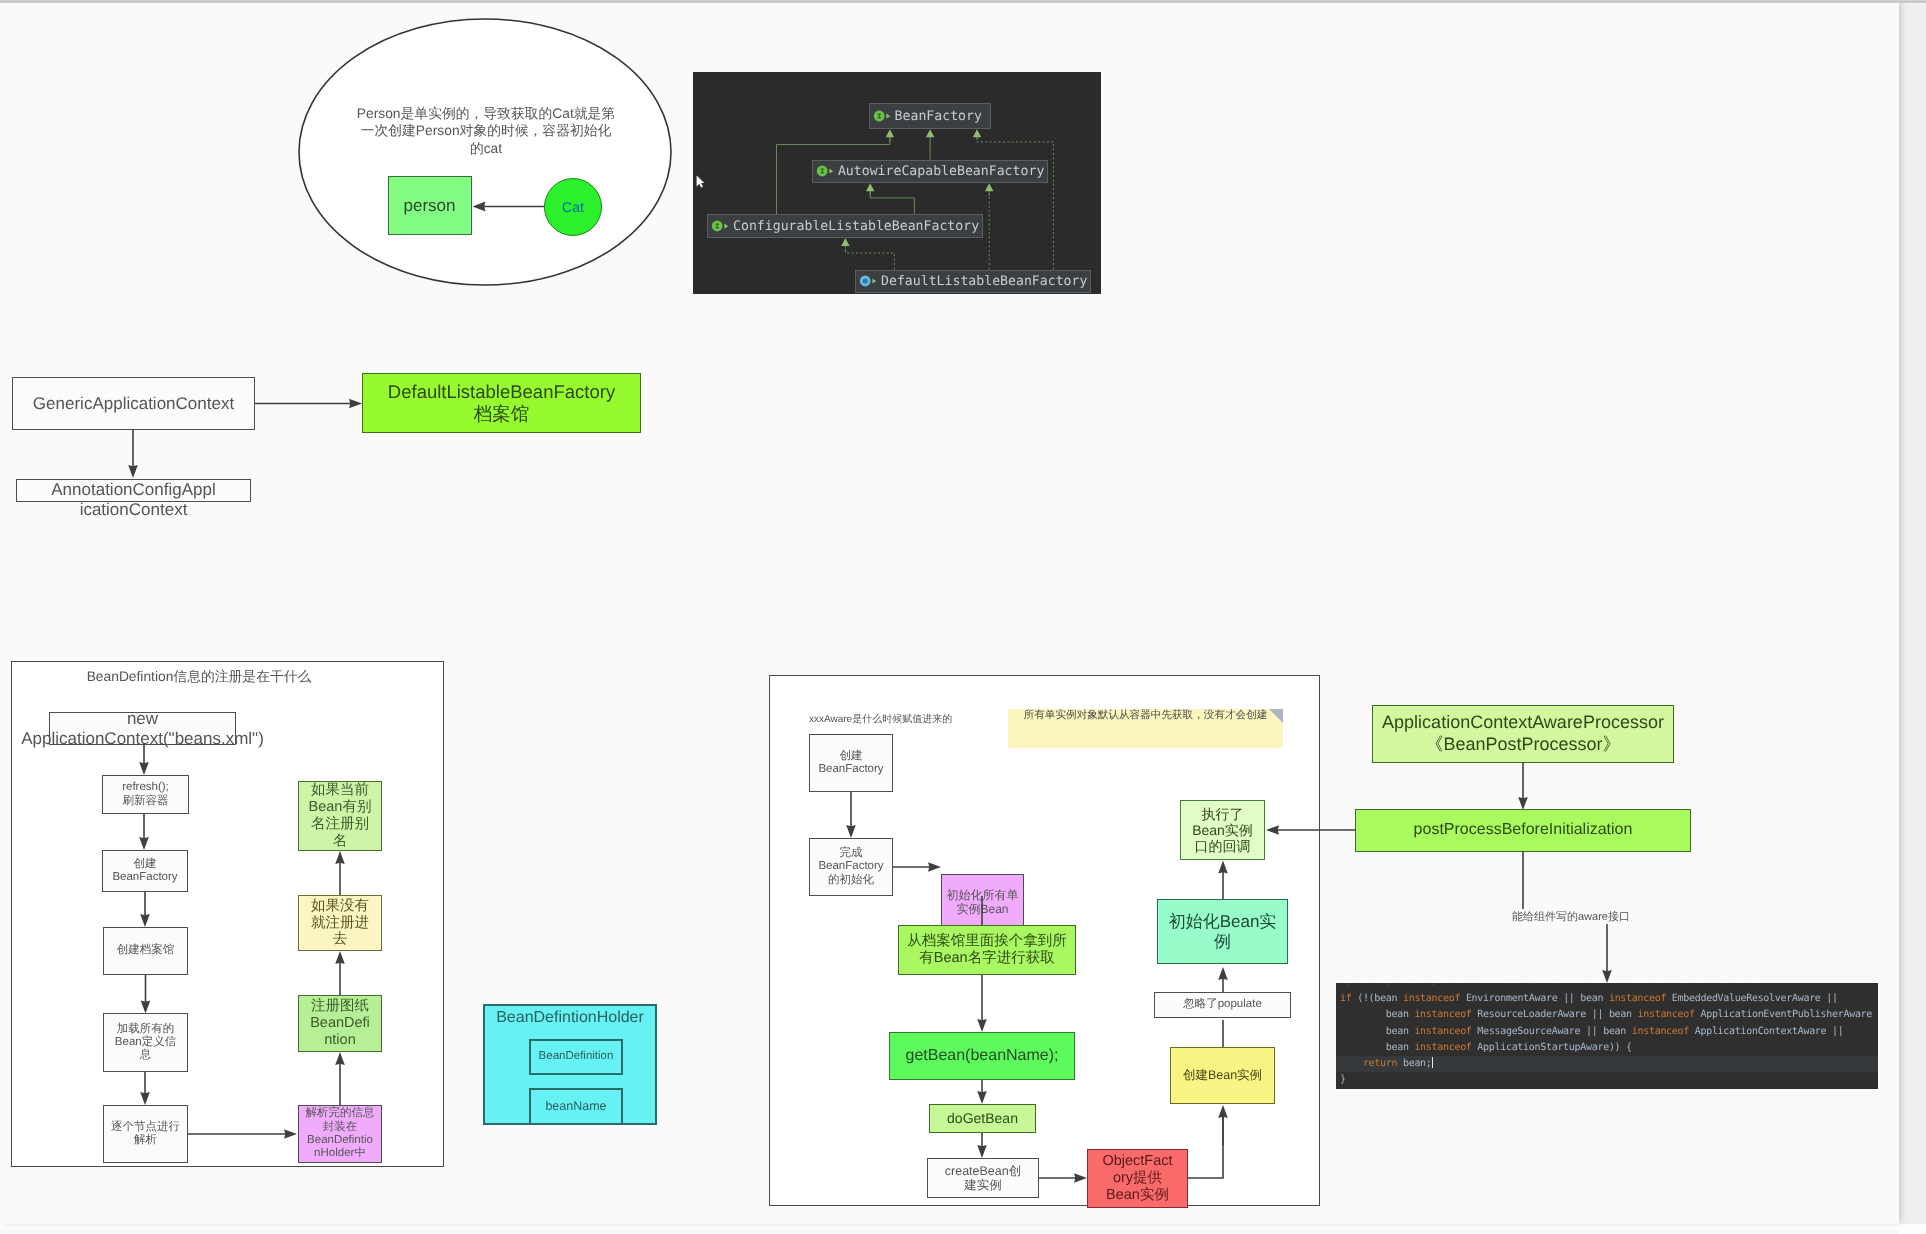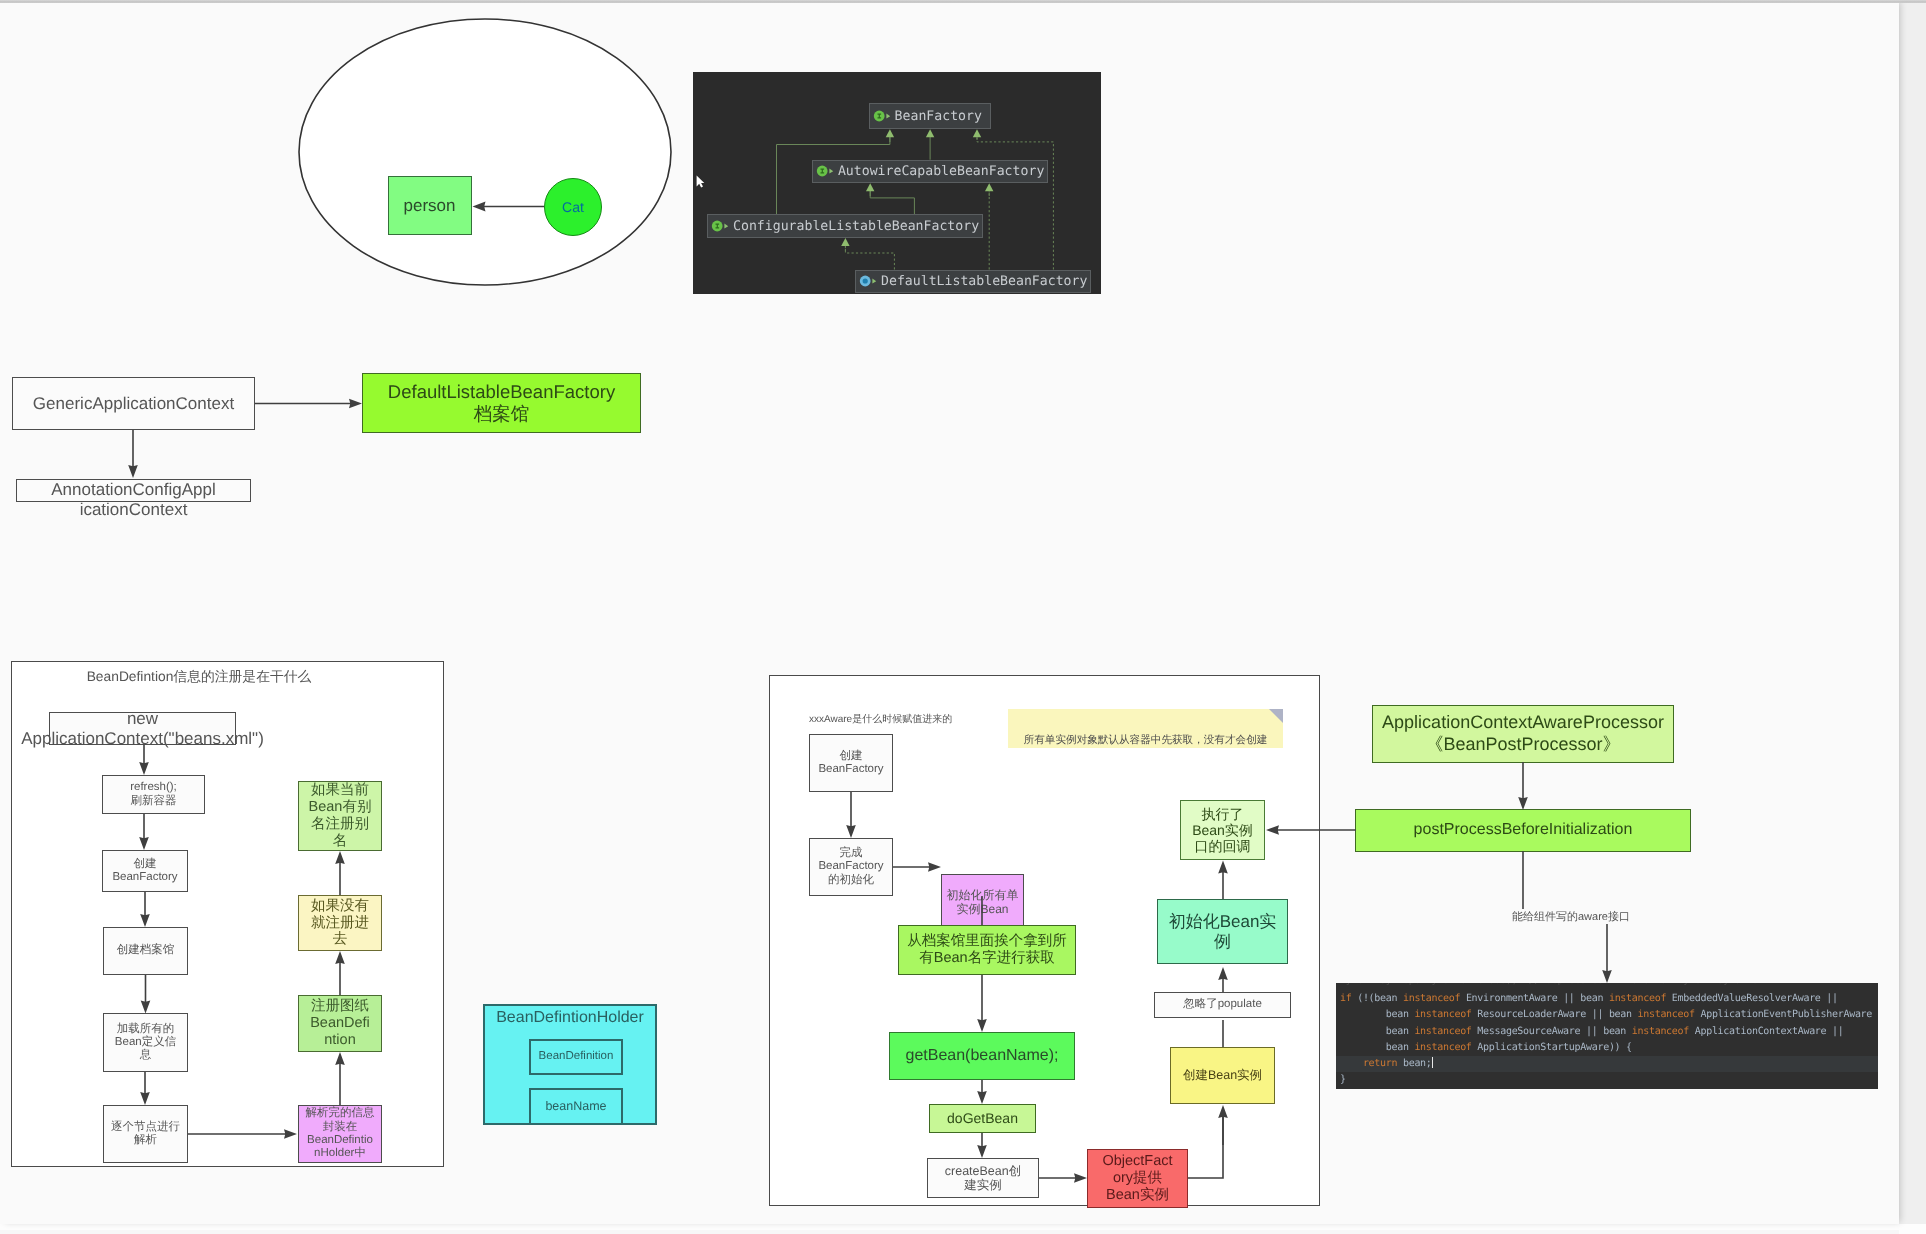--- a/index.html
+++ b/index.html
@@ -38,20 +38,23 @@
 <div id="belowstrip"></div>
 <div id="page">
 
 <svg class="lay" width="700" height="320" style="left:0px;top:0px">
   <ellipse cx="485" cy="152" rx="186" ry="133" fill="#ffffff" stroke="#333333" stroke-width="1.6"></ellipse>
   <g>
         <line x1="544" y1="206.5" x2="482.9" y2="206.5" stroke="#3f3f3f" stroke-width="1.5"></line>
         <polygon points="472.5,206.5 485.5,201.5 484.46,205.5 484.46,207.5 485.5,211.5" fill="#3f3f3f"></polygon>
       </g>
 </svg>
+<div class="box" style="left:352px;top:105px;width:268px;height:60px;font-size:13.8px;line-height:17.3px;color:#555;white-space:pre-line;justify-content:flex-start;">Person是单实例的，导致获取的Cat就是第
+一次创建Person对象的时候，容器初始化
+的cat</div>
 <div class="box" style="left:387.5px;top:176px;width:84px;height:59px;font-size:17px;border:1.6px solid #35703a;background:#82fc82;color:#2b4a2b;">person</div>
 <div class="box" style="left:544px;top:178px;width:58px;height:58px;font-size:14px;border:1.6px solid #148a14;background:#2cf02c;color:#0369a1;border-radius:50%;">Cat</div>
 
 <div id="ide" style="left:693px;top:72px;width:408px;height:222px;">
   <svg class="lay" width="408" height="222" style="left:0;top:0">
 
     <line x1="237.1" y1="87.7" x2="237.1" y2="64.2" stroke="#6a8759" stroke-width="1.0"></line>
         <polygon points="237.1,57.2 232.9,65.2 241.29999999999998,65.2" fill="#8fbc6e"></polygon>
 
     <path d="M 83.5 142 L 83.5 72.5 L 196.9 72.5 L 196.9 64" fill="none" stroke="#6a8759" stroke-width="1"></path>
@@ -123,21 +126,21 @@
 </svg>
 <div class="box pb" style="left:12px;top:377px;width:243px;height:53px;font-size:17px;">GenericApplicationContext</div>
 <div class="box pb" style="left:16px;top:479px;width:235px;height:23px;font-size:17px;line-height:1.2;white-space:pre-line;overflow:visible;justify-content:flex-start;padding-top:0px;">AnnotationConfigAppl
 icationContext</div>
 <div class="box" style="left:362px;top:373px;width:279px;height:60px;font-size:18.5px;border:1.7px solid #3f6b22;background:#96fa2f;color:#2d4a16;line-height:1.2;"><span>DefaultListableBeanFactory</span><span>档案馆</span></div>
 
 <div class="panel" style="left:11px;top:661px;width:433px;height:506px;background:#ffffff;"></div>
 <div class="box" style="left:59px;top:666px;width:280px;height:22px;font-size:13.8px;">BeanDefintion信息的注册是在干什么</div>
 <div class="box pb" style="left:49px;top:712px;width:187px;height:33px;font-size:17px;">new
 ApplicationContext("beans.xml")</div>
-<div class="box pb" style="left:102px;top:775px;width:103px;height:39px;font-size:11.5px;">refresh();
+<div class="box pb" style="left:102px;top:775px;width:87px;height:39px;font-size:11.5px;">refresh();
 刷新容器</div>
 <div class="box pb" style="left:102px;top:850px;width:86px;height:42px;font-size:11.5px;">创建
 BeanFactory</div>
 <div class="box pb" style="left:103px;top:927px;width:85px;height:48px;font-size:11.5px;">创建档案馆</div>
 <div class="box pb" style="left:103px;top:1013px;width:85px;height:59px;font-size:11.5px;">加载所有的
 Bean定义信
 息</div>
 <div class="box pb" style="left:103px;top:1105px;width:85px;height:58px;font-size:11.5px;">逐个节点进行
 解析</div>
 <div class="box" style="left:298px;top:1105px;width:84px;height:58px;font-size:11.5px;border:1.4px solid #4d4d4d;background:#f0abfc;color:#555555;">解析完的信息
@@ -174,21 +177,21 @@
   <line x1="340" y1="895" x2="340" y2="861.4" stroke="#3f3f3f" stroke-width="1.6"></line>
       <polygon points="340,851 335.2,864 339.04,862.96 340.96,862.96 344.8,864" fill="#3f3f3f"></polygon>
 </svg>
 
 <div class="box" style="left:483px;top:1004px;width:174px;height:121px;border:2.2px solid #2d6a6a;background:#66f2f2;color:#2a6060;justify-content:flex-start;padding-top:3px;font-size:16px;overflow:hidden;"><span>BeanDefintionHolder</span></div>
 <div class="box" style="left:529px;top:1039px;width:94px;height:36px;border:2px solid #2d6a6a;background:#66f2f2;color:#2a6060;font-size:11.5px;">BeanDefinition</div>
 <div class="box" style="left:529px;top:1088px;width:94px;height:37px;border:2px solid #2d6a6a;background:#66f2f2;color:#2a6060;font-size:12.5px;">beanName</div>
 
 <div class="panel" style="left:769px;top:675px;width:551px;height:531px;background:#ffffff;"></div>
 <div class="box" style="left:809px;top:710px;width:300px;height:20px;font-size:10px;align-items:flex-start;">xxxAware是什么时候赋值进来的</div>
-<div style="position:absolute;left:1008px;top:709px;width:275px;height:39px;background:#faf6bd;box-sizing:border-box;display:flex;align-items:flex-end;justify-content:center;font-size:10.6px;color:#4c4c4c;text-align:center;">
+<div style="position:absolute;left:1008px;top:709px;width:275px;height:39px;background:#faf6bd;box-sizing:border-box;display:flex;align-items:flex-start;justify-content:center;font-size:10.6px;color:#4c4c4c;text-align:center;">
       <span>所有单实例对象默认从容器中先获取，没有才会创建</span>
     </div>
 <svg class="lay" width="14" height="14" style="left:1269px;top:709px">
       <polygon points="0,0 14,0 14,14" fill="#aeb3c6"></polygon>
     </svg>
 <div class="box" style="left:809px;top:734px;width:84px;height:58px;font-size:11.5px;border:1.4px solid #4d4d4d;background:#fbfbfb;color:#555;">创建
 BeanFactory</div>
 <div class="box" style="left:809px;top:838px;width:84px;height:58px;font-size:11.5px;border:1.4px solid #4d4d4d;background:#fbfbfb;color:#555;">完成
 BeanFactory
 的初始化</div>

